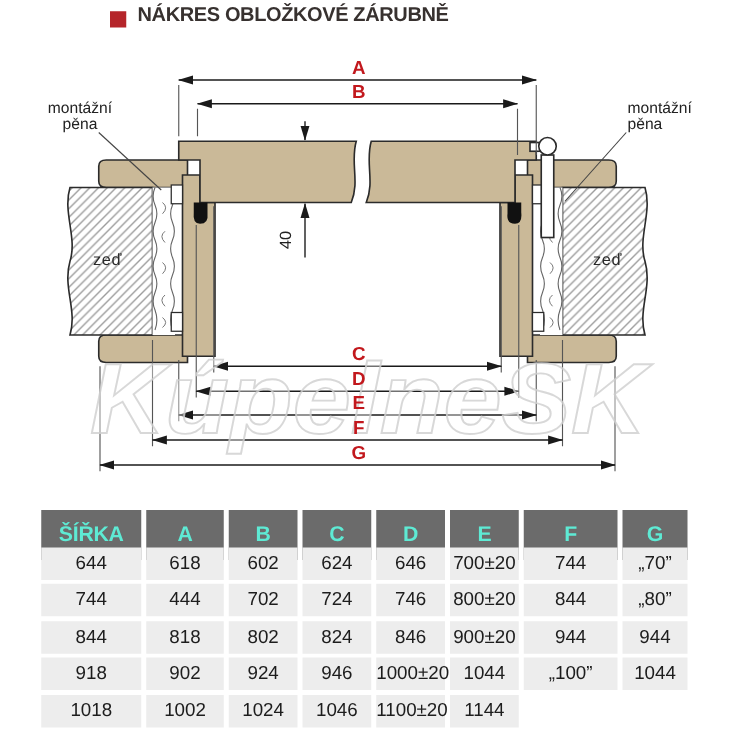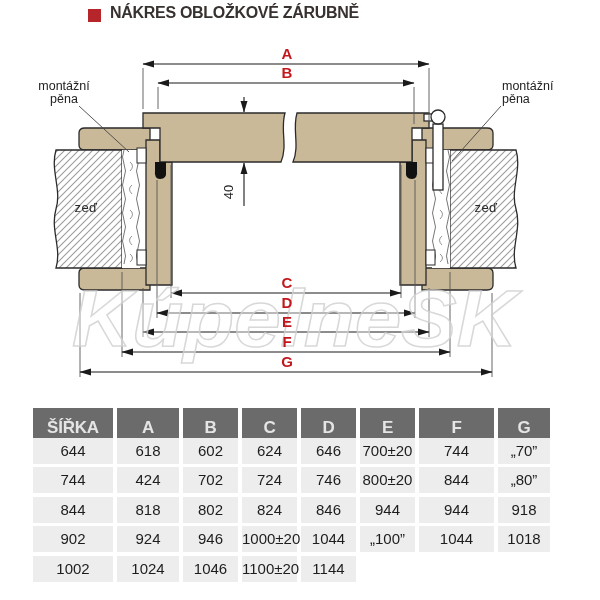--- a/index.html
+++ b/index.html
@@ -26,21 +26,21 @@
     font-size:80px;font-style:italic;font-weight:bold;
     fill:rgba(255,255,255,0.45);stroke:#d2d2d2;stroke-width:1.5px;opacity:0.85;
   }
   
   .spec-table{
     position:absolute;left:33px;top:408px;width:517px;
     display:grid;grid-template-columns:80px 62px 55px 55px 55px 55px 75px 52px;
     grid-auto-rows:26px;column-gap:4px;row-gap:3.5px;
   }
   .th{
-    background:#6b6b6b;color:#e5e5e5;font-weight:bold;font-size:17px;
+    background:#6b6b6b;color:#5eead4;font-weight:bold;font-size:17px;
     height:40px;line-height:40px;text-align:center;letter-spacing:-0.2px;
   }
   .td{
     background:#ededed;color:#1d1d1d;font-size:15px;
     line-height:26px;text-align:center;
   }
 </style>
 </head>
 <body>
 
@@ -184,33 +184,34 @@
   <div class="td">644</div>
   <div class="td">618</div>
   <div class="td">602</div>
   <div class="td">624</div>
   <div class="td">646</div>
   <div class="td">700±20</div>
   <div class="td">744</div>
 
   <div class="td">„70”</div>
   <div class="td">744</div>
-  <div class="td">424</div>
+  <div class="td">444</div>
   <div class="td">702</div>
   <div class="td">724</div>
   <div class="td">746</div>
   <div class="td">800±20</div>
   <div class="td">844</div>
 
   <div class="td">„80”</div>
   <div class="td">844</div>
   <div class="td">818</div>
   <div class="td">802</div>
   <div class="td">824</div>
   <div class="td">846</div>
+  <div class="td">900±20</div>
   <div class="td">944</div>
 
   <div class="td">944</div>
   <div class="td">918</div>
   <div class="td">902</div>
   <div class="td">924</div>
   <div class="td">946</div>
   <div class="td">1000±20</div>
   <div class="td">1044</div>
 

